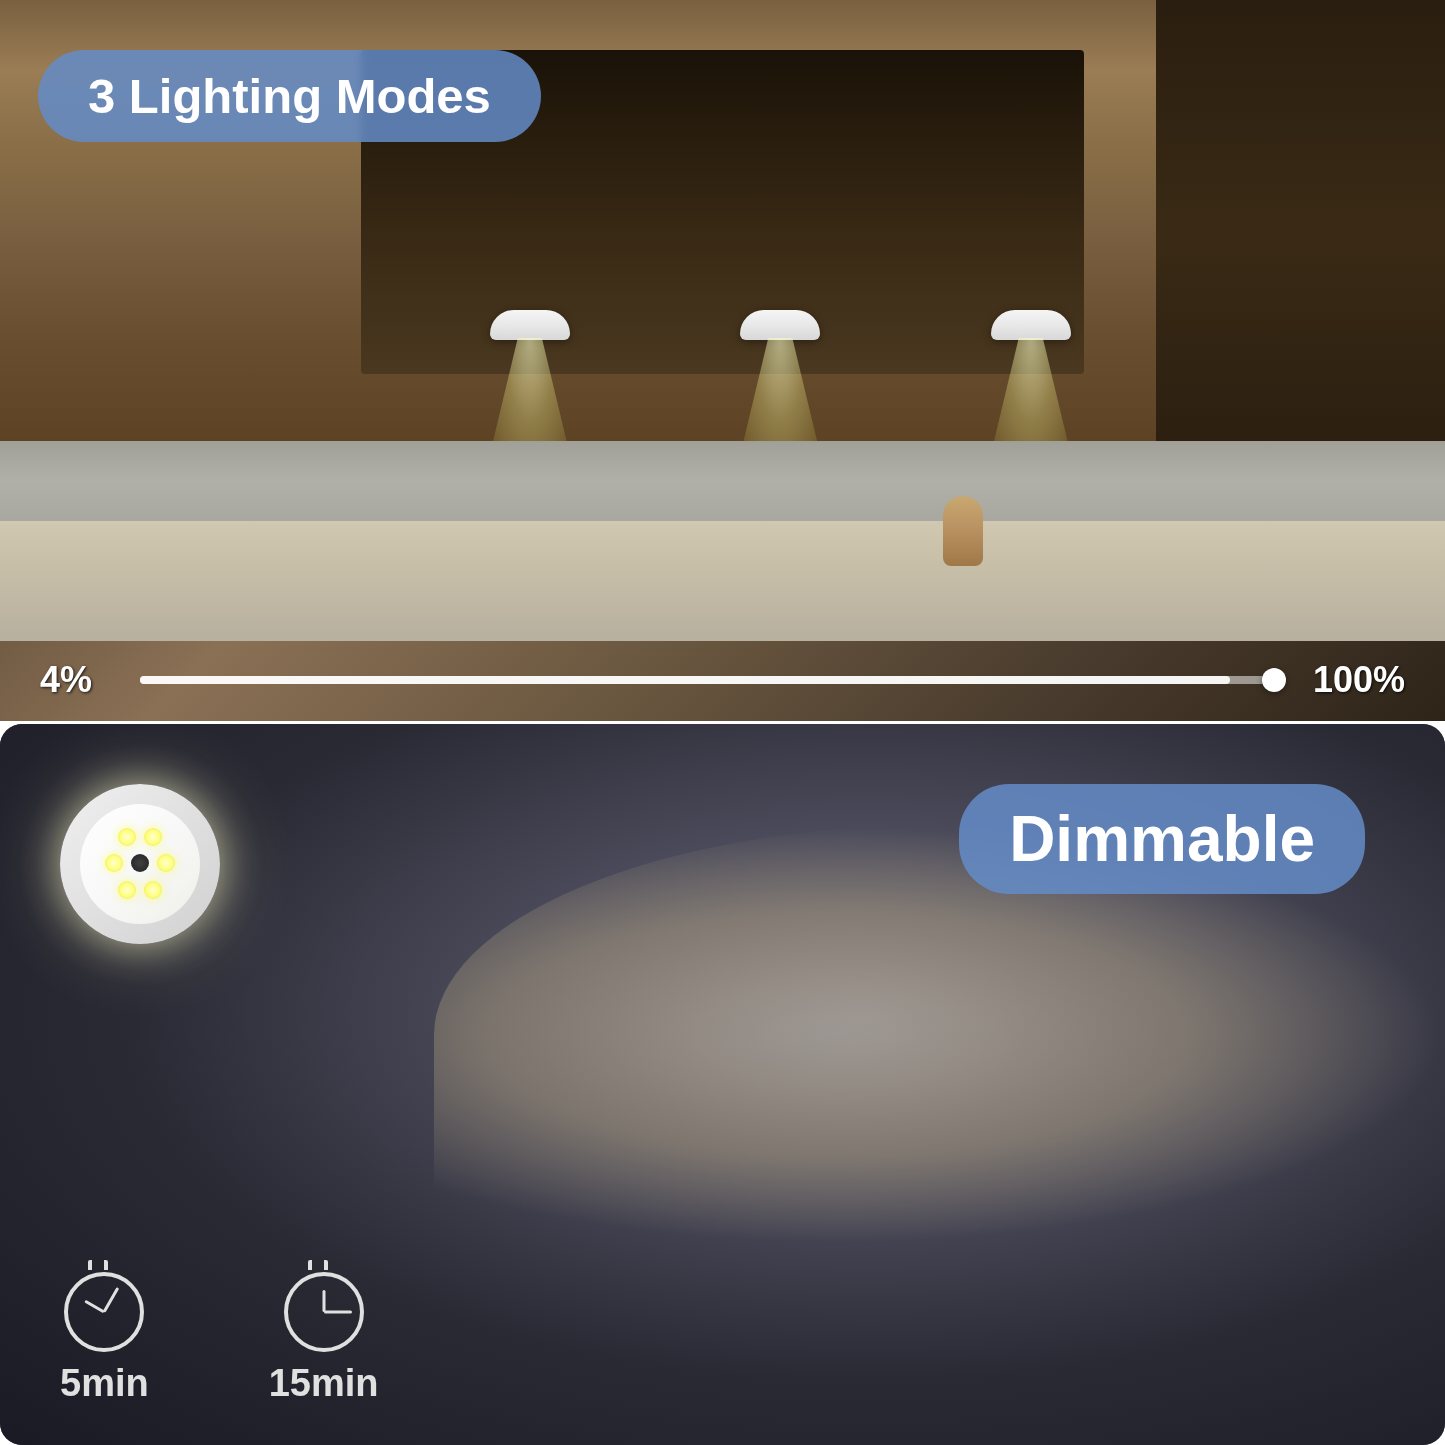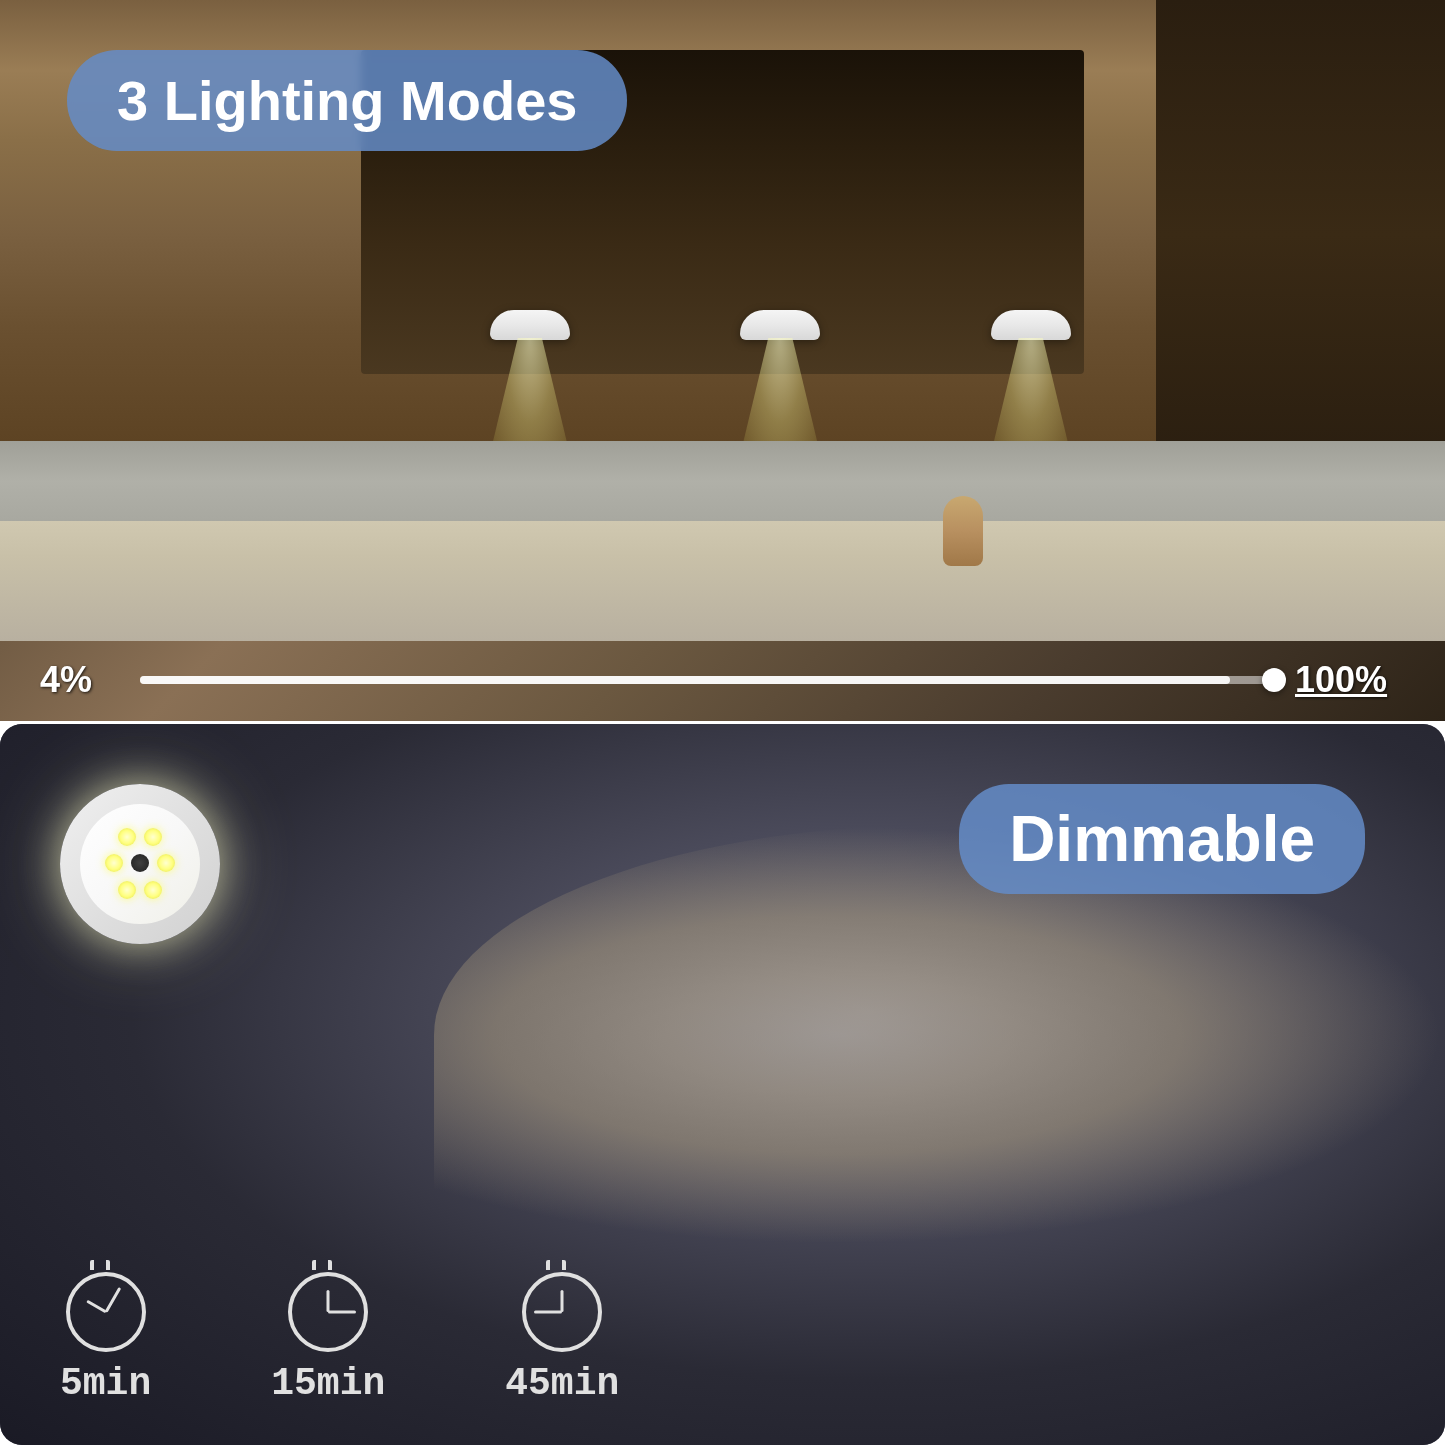--- a/index.html
+++ b/index.html
@@ -152,21 +152,21 @@
       text-shadow: 1px 1px 3px rgba(0,0,0,0.8);
       min-width: 80px;
     }
 
     .slider-label-right {
       color: white;
       font-size: 36px;
       font-weight: bold;
       text-shadow: 1px 1px 3px rgba(0,0,0,0.8);
       min-width: 110px;
-      text-decoration: underline;
+      text-align: right;
     }
 
     .slider-track {
       flex: 1;
       height: 8px;
       background: rgba(255,255,255,0.5);
       border-radius: 4px;
       position: relative;
     }
 
@@ -189,26 +189,26 @@
       height: 24px;
       background: white;
       border-radius: 50%;
       box-shadow: 0 2px 6px rgba(0,0,0,0.4);
     }
 
     
     .title-badge {
       position: absolute;
       top: 50px;
-      left: 67px;
+      left: 38px;
       background: rgba(100, 140, 200, 0.85);
       border-radius: 50px;
       padding: 18px 50px;
       color: white;
-      font-size: 56px;
+      font-size: 49px;
       font-weight: bold;
       backdrop-filter: blur(4px);
     }
 
     
     .bottom-half {
       position: relative;
       width: 100%;
       height: 723px;
       overflow: hidden;
@@ -289,21 +289,20 @@
     
     .timer-row {
       position: absolute;
       bottom: 40px;
       left: 60px;
       right: 52px;
       display: flex;
       justify-content: flex-start;
       gap: 120px;
       align-items: flex-end;
-      font-family: Liberation Mono, monospace;
     }
 
     .timer-item {
       display: flex;
       flex-direction: column;
       align-items: center;
       gap: 10px;
     }
 
     .clock-icon {
@@ -473,26 +472,17 @@
         <div class="clock-icon">
           <div class="clock-face">
             <div class="clock-hand-hr" style="height:22px; transform:translateX(-50%) rotate(0deg);"></div>
             <div class="clock-hand-min" style="height:28px; transform:translateX(-50%) rotate(90deg);"></div>
           </div>
         </div>
         <span class="timer-label">15min</span>
       </div>
 
 
-      <div class="timer-item">
-        <div class="clock-icon">
-          <div class="clock-face">
-            <div class="clock-hand-hr" style="height:22px; transform:translateX(-50%) rotate(0deg);"></div>
-            <div class="clock-hand-min" style="height:28px; transform:translateX(-50%) rotate(270deg);"></div>
-          </div>
-        </div>
-        <span class="timer-label">45min</span>
-      </div>
 
 
     </div>
   </div>
 </div>
 
 </body></html>

